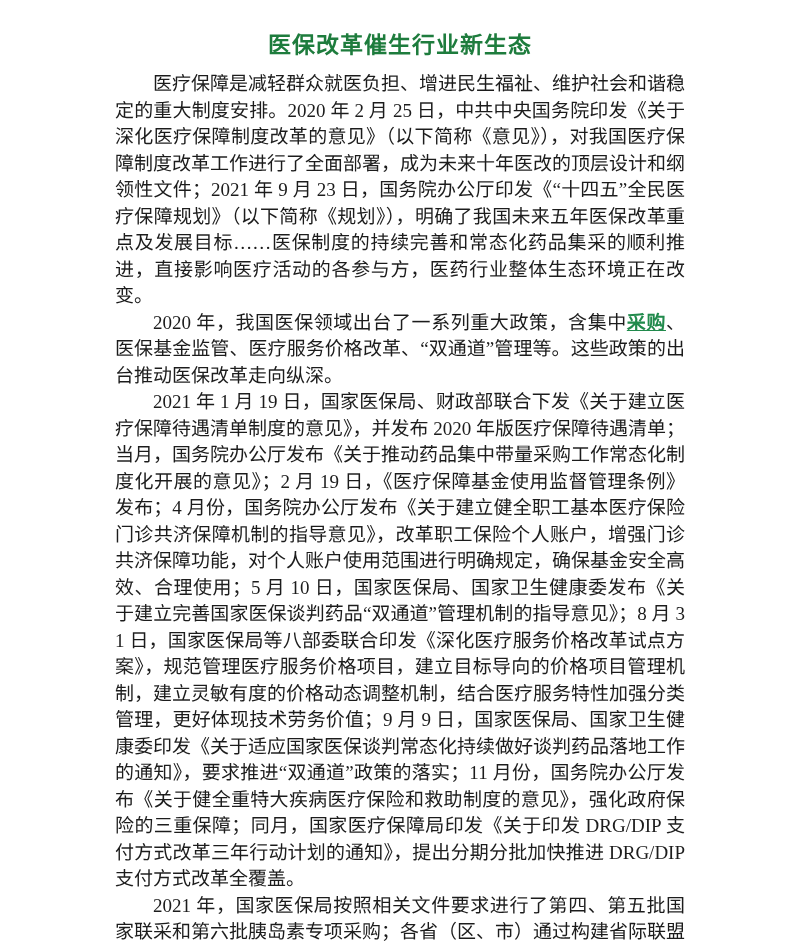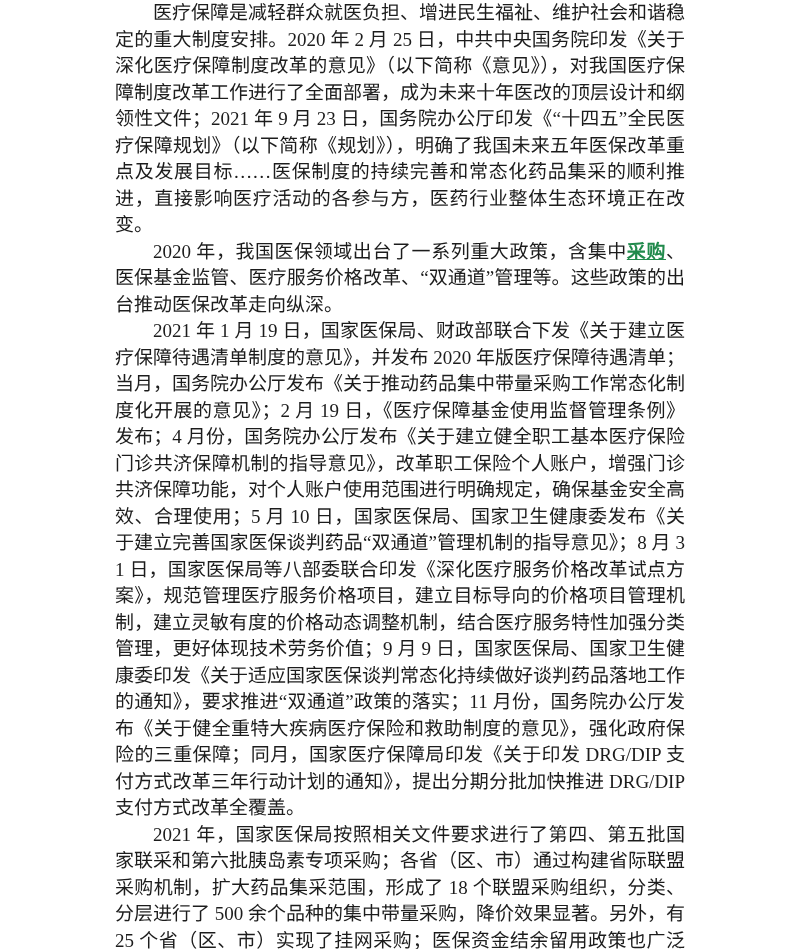--- a/index.html
+++ b/index.html
@@ -60,20 +60,21 @@
     font-weight: bold;
     text-decoration: underline;
     cursor: pointer;
     margin-top: 16px;
   }
 </style>
 </head>
 <body>
 
 <div class="page">
+  <h1 class="doc-title">医保改革催生行业新生态</h1>
 
   <div class="content">
 
     <p>医疗保障是减轻群众就医负担、增进民生福祉、维护社会和谐稳定的重大制度安排。2020 年 2 月 25 日，中共中央国务院印发《关于深化医疗保障制度改革的意见》（以下简称《意见》），对我国医疗保障制度改革工作进行了全面部署，成为未来十年医改的顶层设计和纲领性文件；2021 年 9 月 23 日，国务院办公厅印发《“十四五”全民医疗保障规划》（以下简称《规划》），明确了我国未来五年医保改革重点及发展目标……医保制度的持续完善和常态化药品集采的顺利推进，直接影响医疗活动的各参与方，医药行业整体生态环境正在改变。</p>
 
 
     <p><span>2020 年，我国医保领域出台了一系列重大政策，含集中</span><a class="inline-link">采购</a><span>、医保基金监管、医疗服务价格改革、“双通道”管理等。这些政策的出台推动医保改革走向纵深。</span></p>
 
     <p>2021 年 1 月 19 日，国家医保局、财政部联合下发《关于建立医疗保障待遇清单制度的意见》，并发布 2020 年版医疗保障待遇清单；当月，国务院办公厅发布《关于推动药品集中带量采购工作常态化制度化开展的意见》；2 月 19 日，《医疗保障基金使用监督管理条例》发布；4 月份，国务院办公厅发布《关于建立健全职工基本医疗保险门诊共济保障机制的指导意见》，改革职工保险个人账户，增强门诊共济保障功能，对个人账户使用范围进行明确规定，确保基金安全高效、合理使用；5 月 10 日，国家医保局、国家卫生健康委发布《关于建立完善国家医保谈判药品“双通道”管理机制的指导意见》；8 月 31 日，国家医保局等八部委联合印发《深化医疗服务价格改革试点方案》，规范管理医疗服务价格项目，建立目标导向的价格项目管理机制，建立灵敏有度的价格动态调整机制，结合医疗服务特性加强分类管理，更好体现技术劳务价值；9 月 9 日，国家医保局、国家卫生健康委印发《关于适应国家医保谈判常态化持续做好谈判药品落地工作的通知》，要求推进“双通道”政策的落实；11 月份，国务院办公厅发布《关于健全重特大疾病医疗保险和救助制度的意见》，强化政府保险的三重保障；同月，国家医疗保障局印发《关于印发 DRG/DIP 支付方式改革三年行动计划的通知》，提出分期分批加快推进 DRG/DIP 支付方式改革全覆盖。</p>
 

